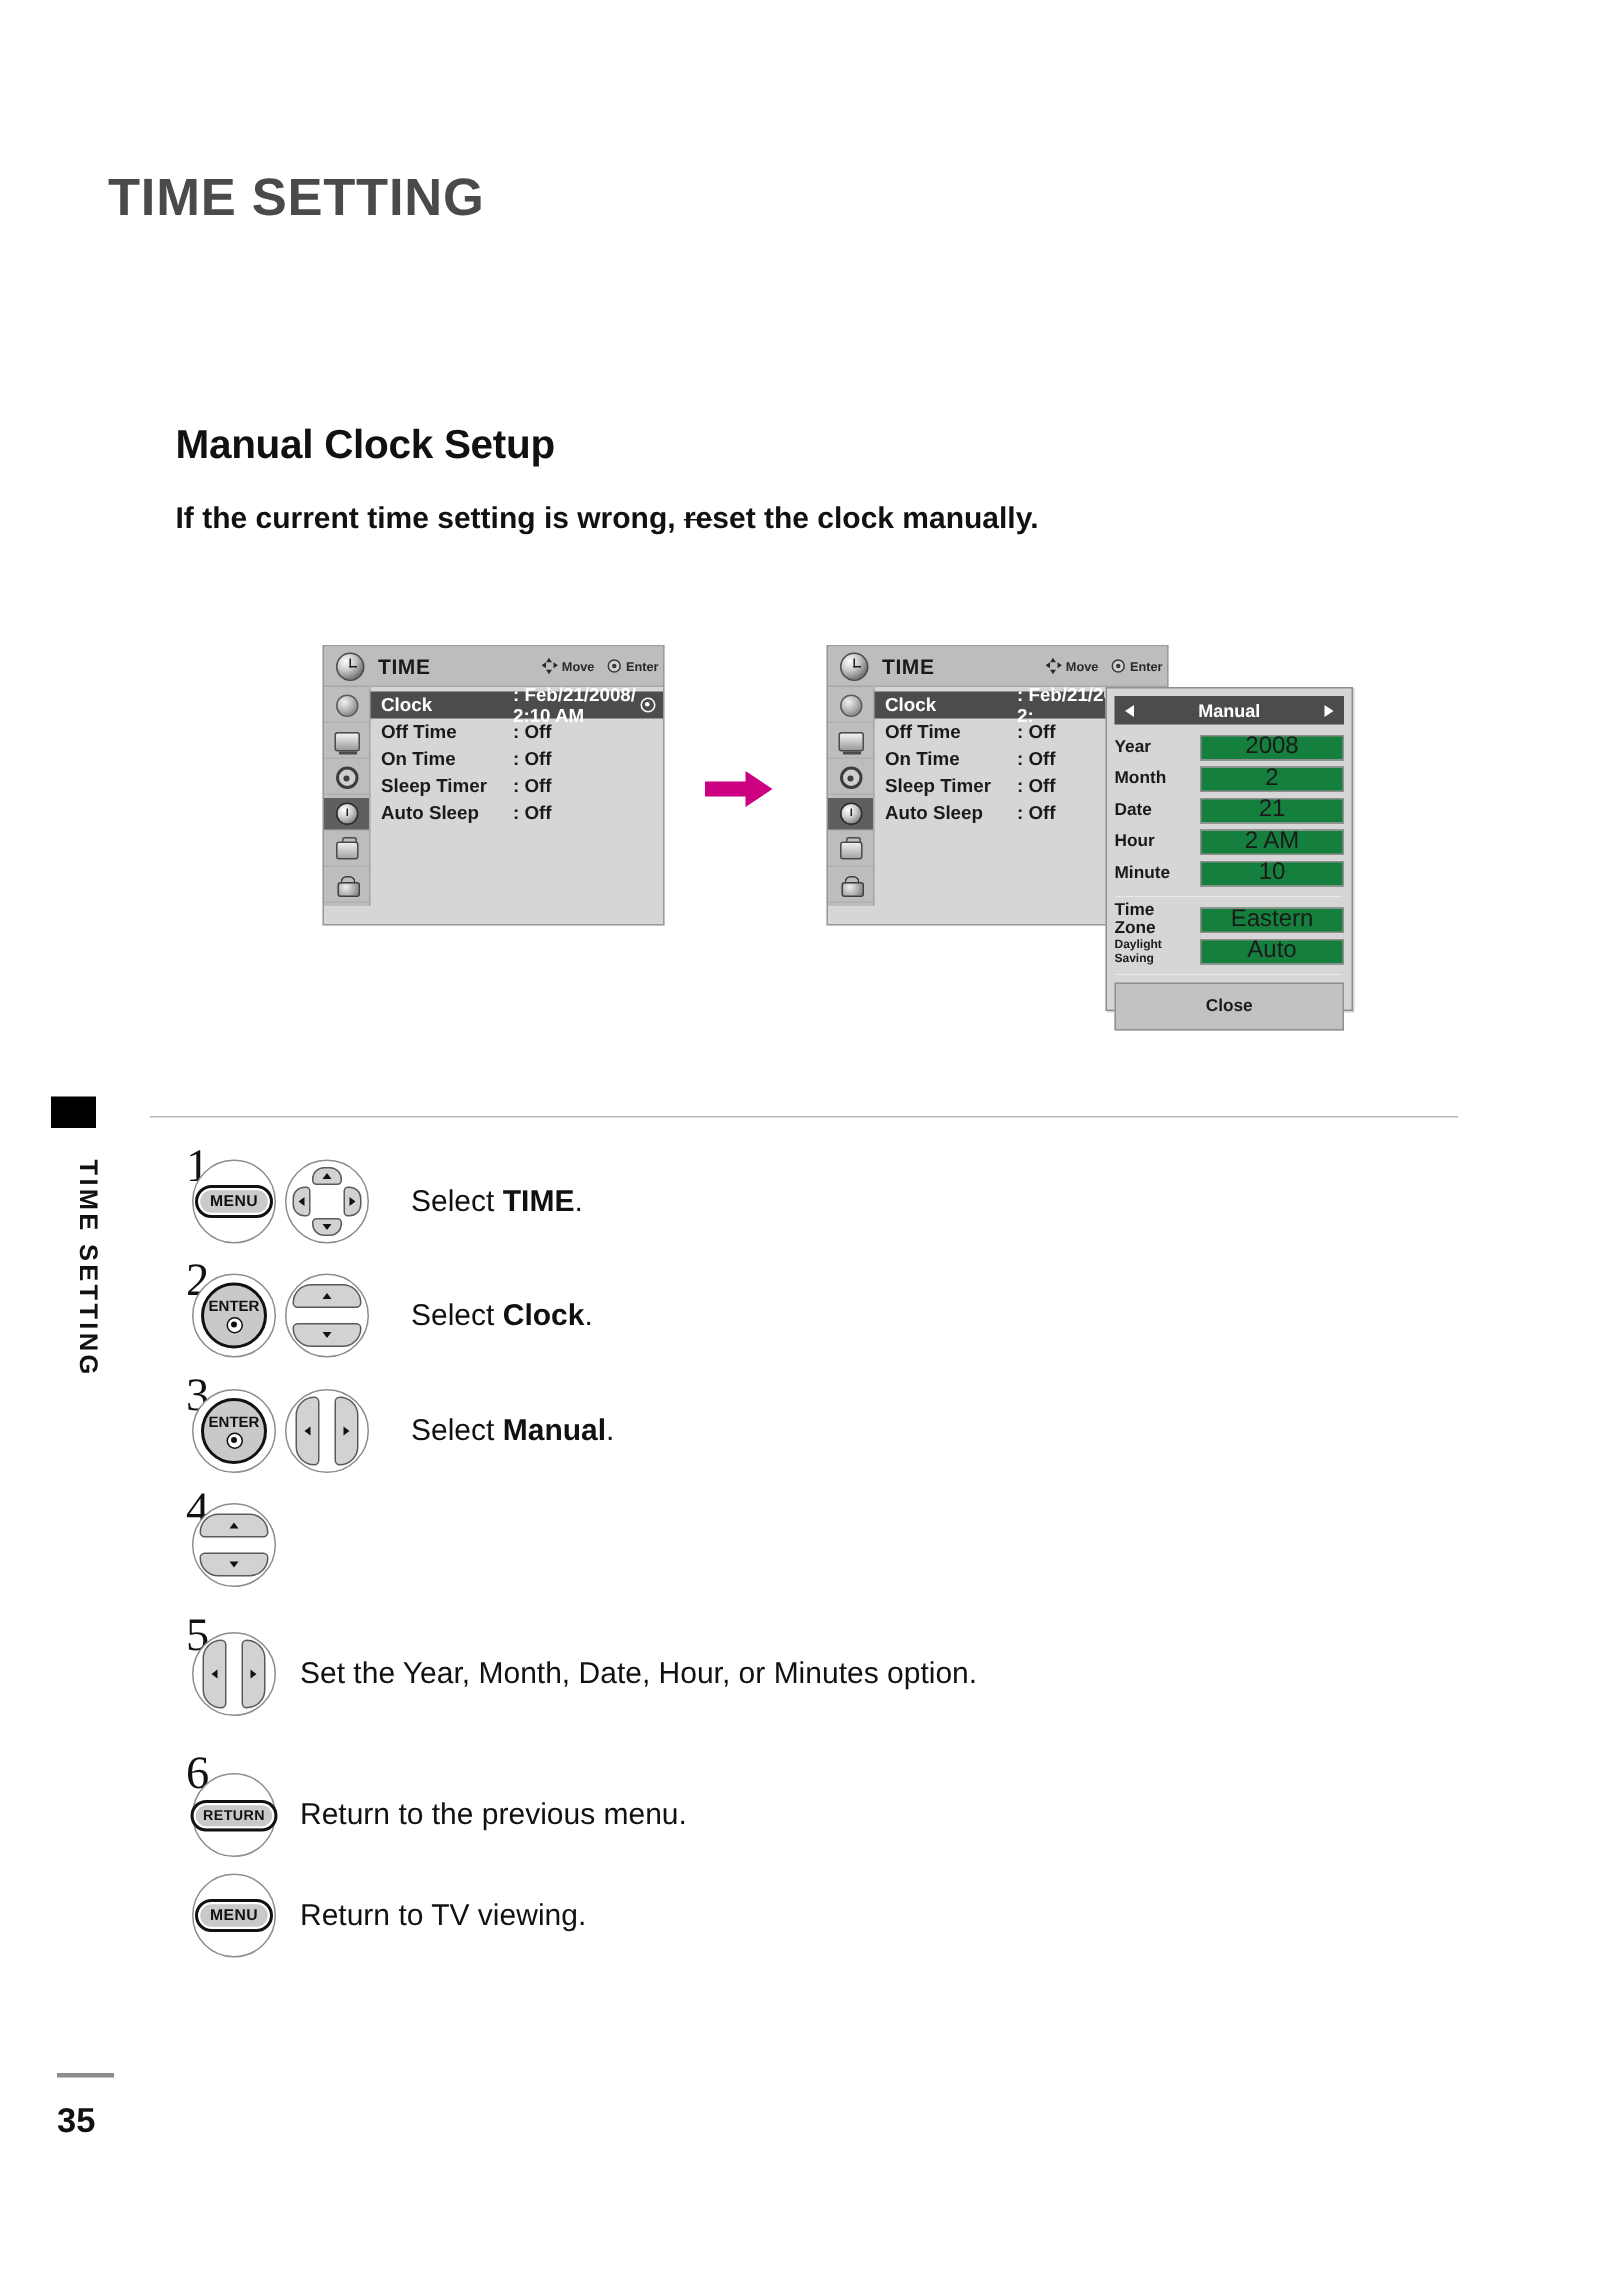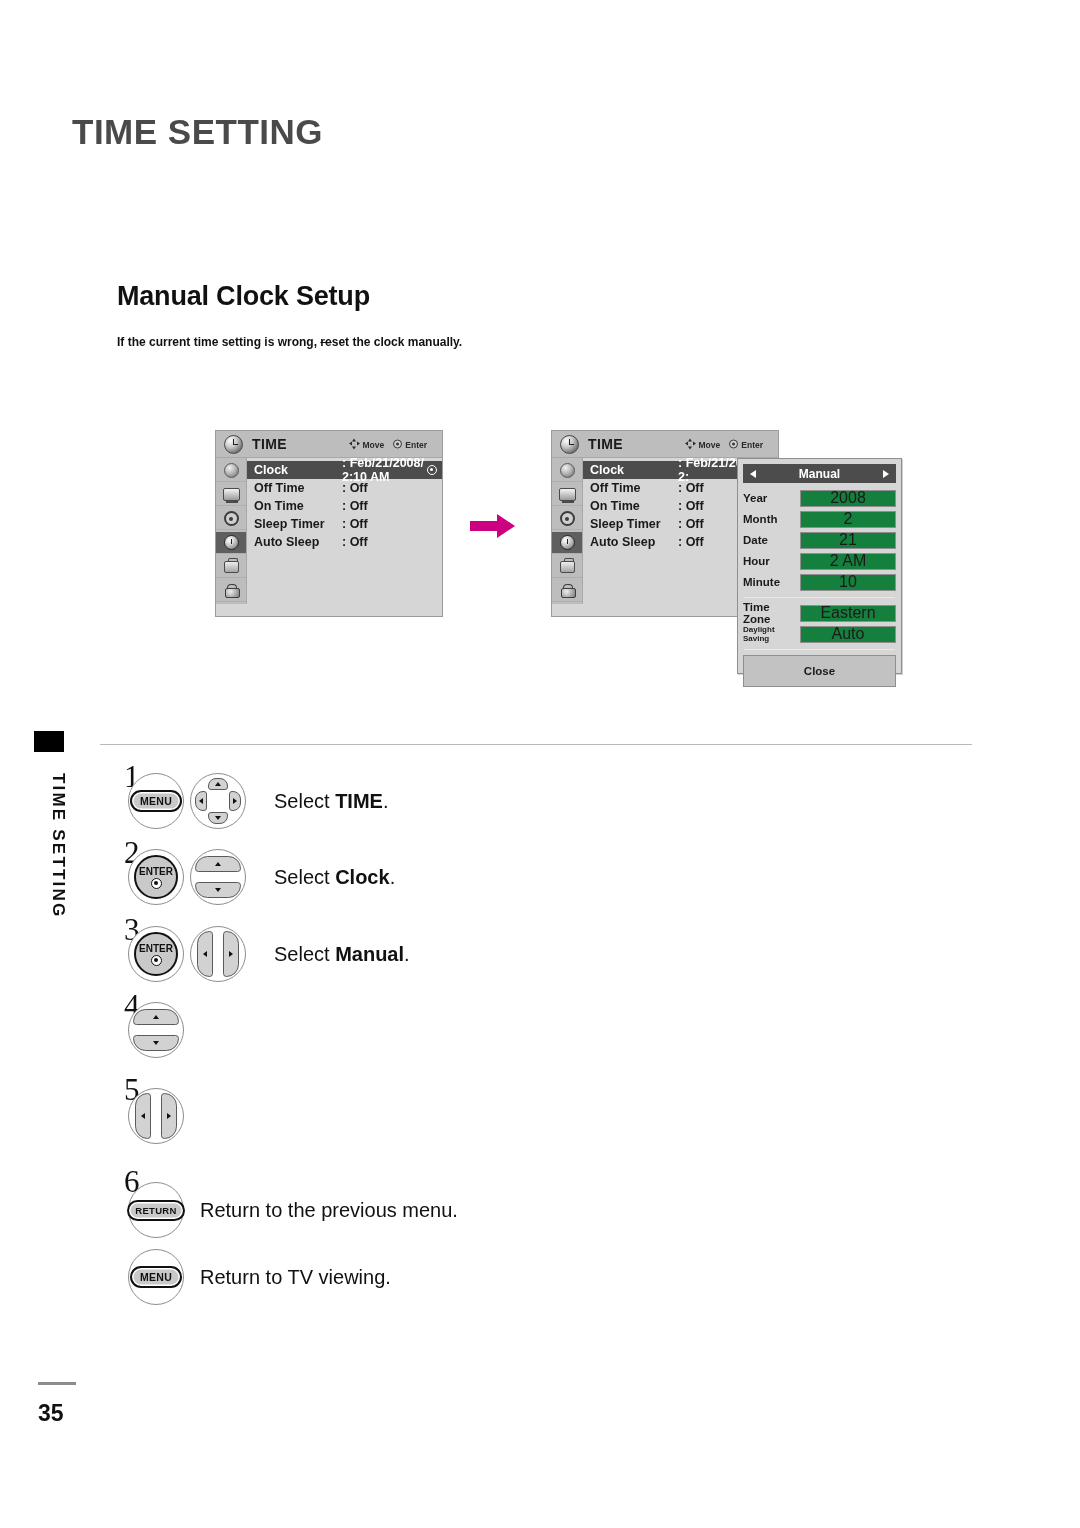--- a/index.html
+++ b/index.html
@@ -28,21 +28,21 @@
     position: absolute;
     left: 117px; top: 281px;
     font-size: 27px;
     font-weight: bold;
     color: #111;
     letter-spacing: -0.2px;
   }
   .section-sub {
     position: absolute;
     left: 117px; top: 335px;
-    font-size: 12px;
+    font-size: 20px;
     font-weight: bold;
     color: #111;
   }
   .strike-word { text-decoration: line-through; text-decoration-thickness: 1px; }
 
   
   .osd {
     position: absolute;
     background: #d6d6d6;
     border: 1px solid #9a9a9a;
@@ -65,21 +65,21 @@
   .clock-glyph::before, .clock-glyph::after {
     content: ""; position: absolute; background: #1d1d1d;
   }
   .clock-glyph::before { width: 1.5px; height: 6px; left: 7.5px; top: 3px; }
   .clock-glyph::after  { width: 5px; height: 1.5px; left: 8px; top: 8px; }
   .osd-title {
     font-size: 14px; font-weight: bold; color: #1a1a1a;
     margin-left: 9px; letter-spacing: 0.4px;
   }
   .osd-hints {
-    position: absolute; right: 15px; top: 50%; transform: translateY(-50%);
+    position: absolute; right: 3px; top: 50%; transform: translateY(-50%);
     display: flex; align-items: center; gap: 9px;
   }
   .hint { display: flex; align-items: center; gap: 3px; font-size: 8.5px; font-weight: bold; color: #2a2a2a; }
   .dpad-mini {
     width: 11px; height: 11px; position: relative; flex: none;
   }
   .dpad-mini span { position: absolute; width: 0; height: 0; }
   .dpad-mini .u { border-left: 2.5px solid transparent; border-right: 2.5px solid transparent; border-bottom: 3px solid #2a2a2a; left: 3px; top: 0; }
   .dpad-mini .d { border-left: 2.5px solid transparent; border-right: 2.5px solid transparent; border-top: 3px solid #2a2a2a; left: 3px; bottom: 0; }
   .dpad-mini .l { border-top: 2.5px solid transparent; border-bottom: 2.5px solid transparent; border-right: 3px solid #2a2a2a; left: 0; top: 3px; }
@@ -544,20 +544,21 @@
   <div class="btn-circle">
     <span class="leftright">
       <span class="lrseg l">
           <span class="ar l"></span>
         </span>
       <span class="lrseg r">
           <span class="ar r"></span>
         </span>
     </span>
   </div>
+  <div class="step-text" style="margin-left:16px;"><span>Set the Year, Month, Date, Hour, or Minutes option.</span></div>
 </div>
 
 <div class="step" style="left:128px; top:1182px;">
   <div class="step-num" style="left:-4px; top:-18px;">6</div>
   <div class="btn-circle">
     <span class="pill small">RETURN</span>
   </div>
   <div class="step-text" style="margin-left:16px;"><span>Return to the previous menu.</span></div>
 </div>
 

